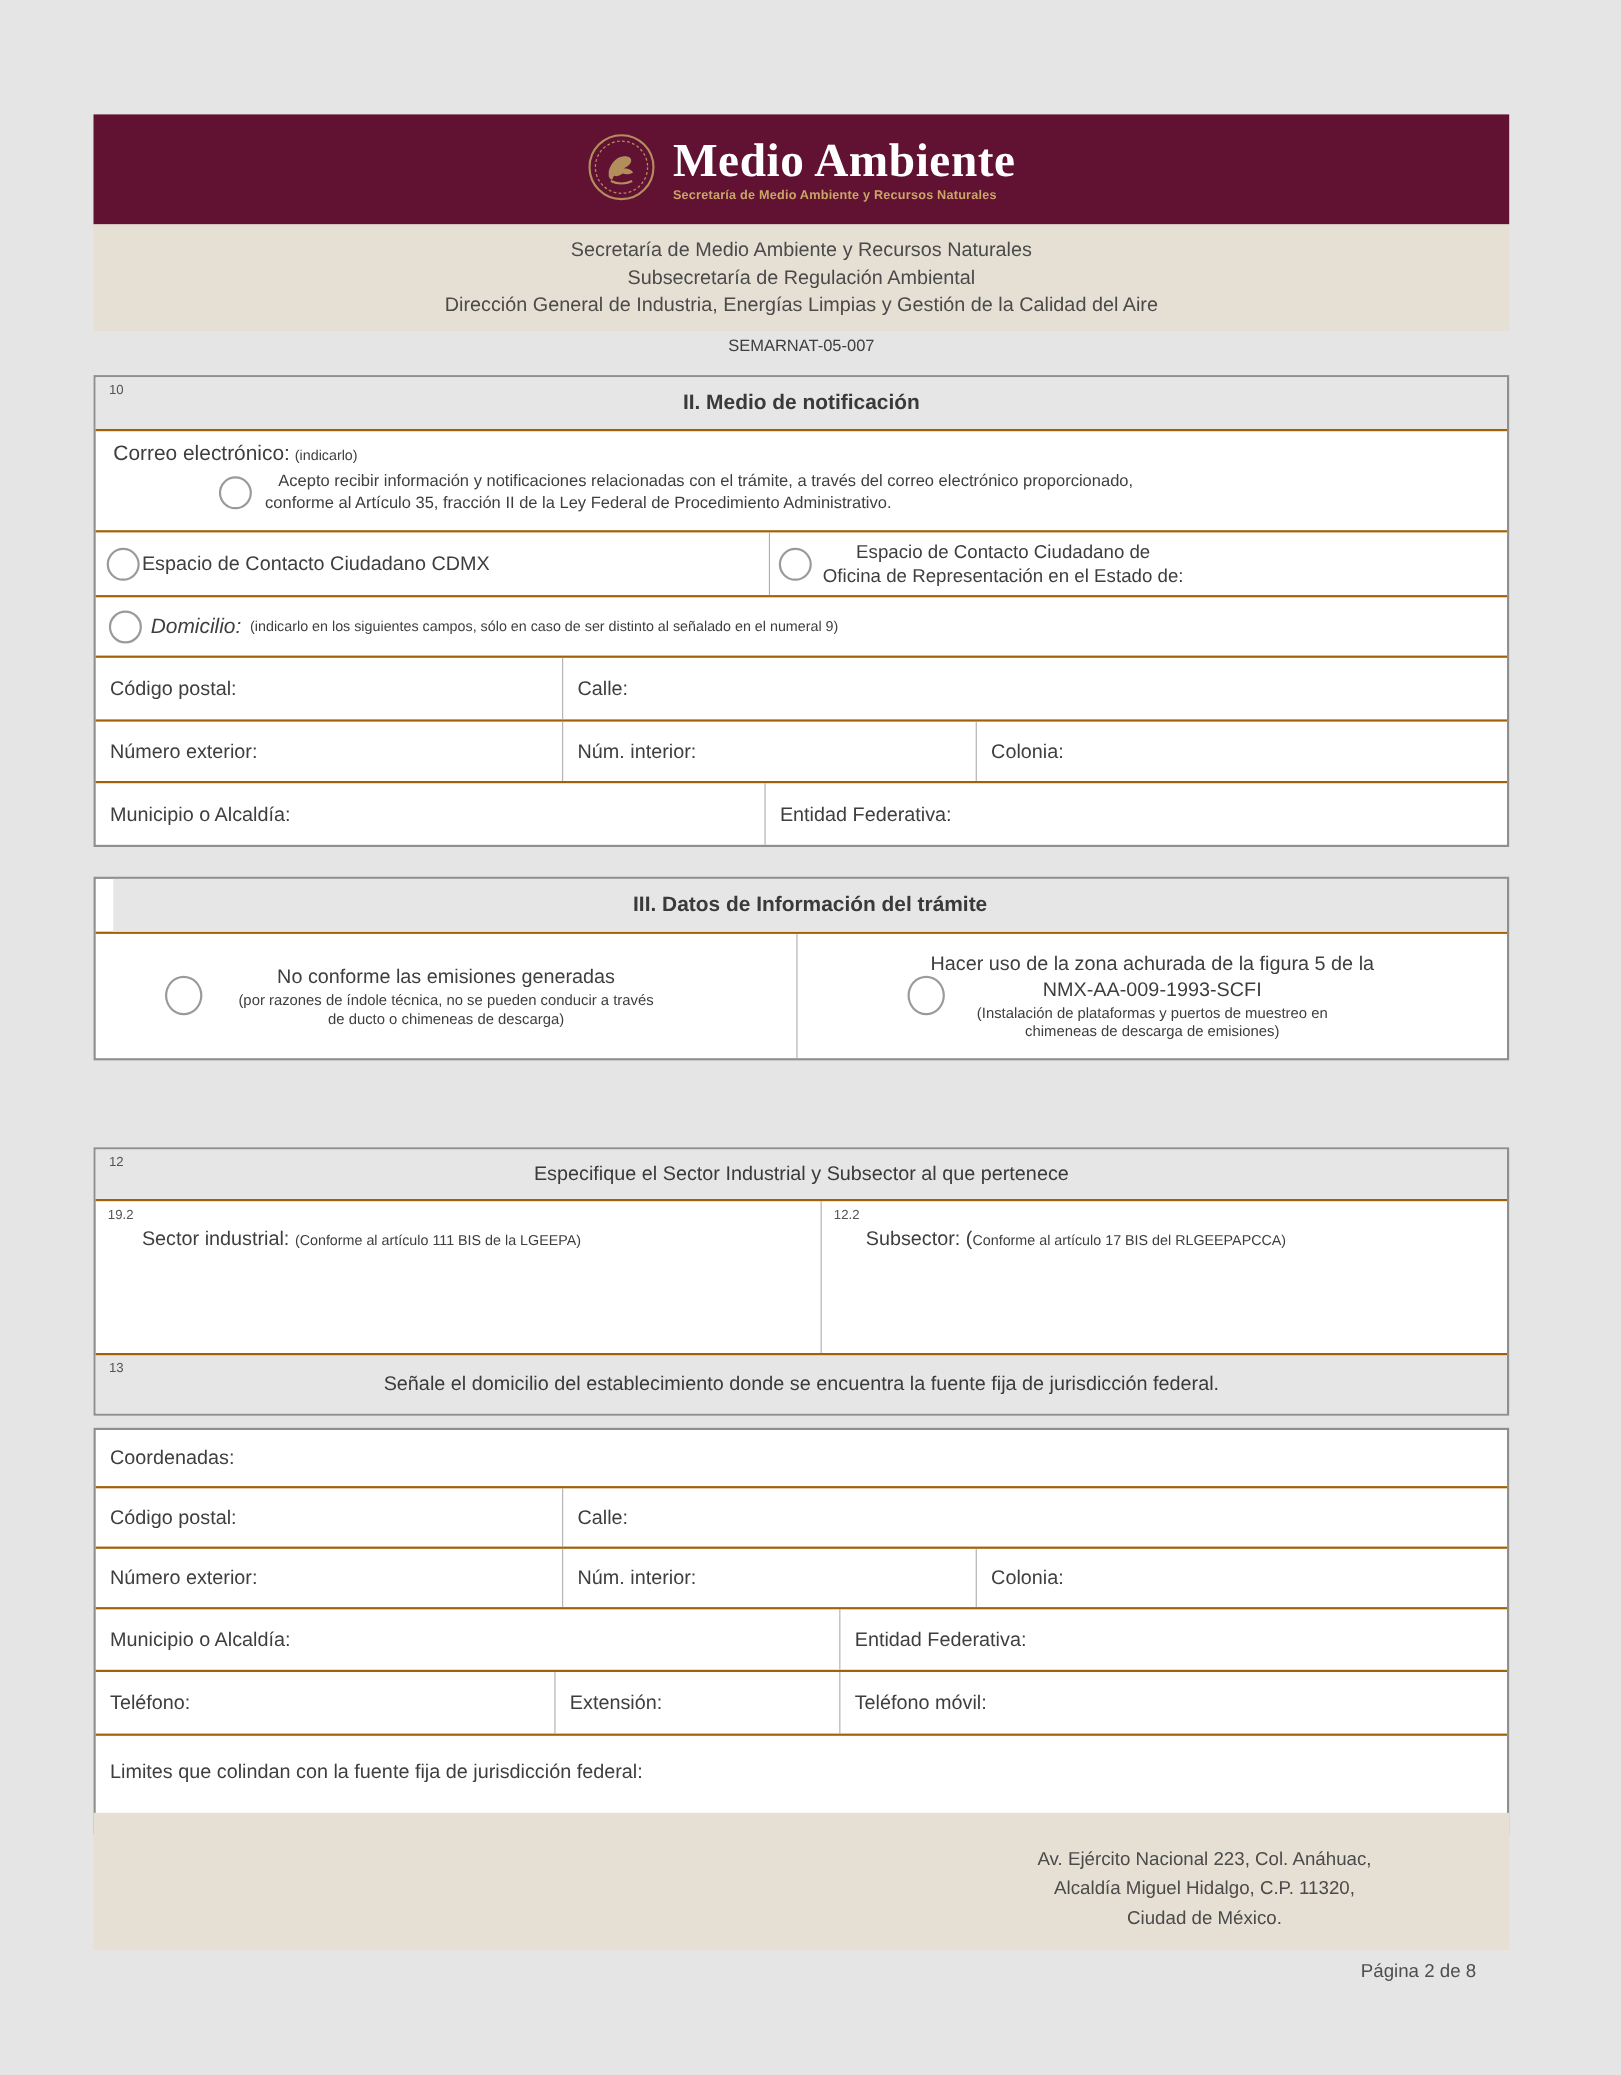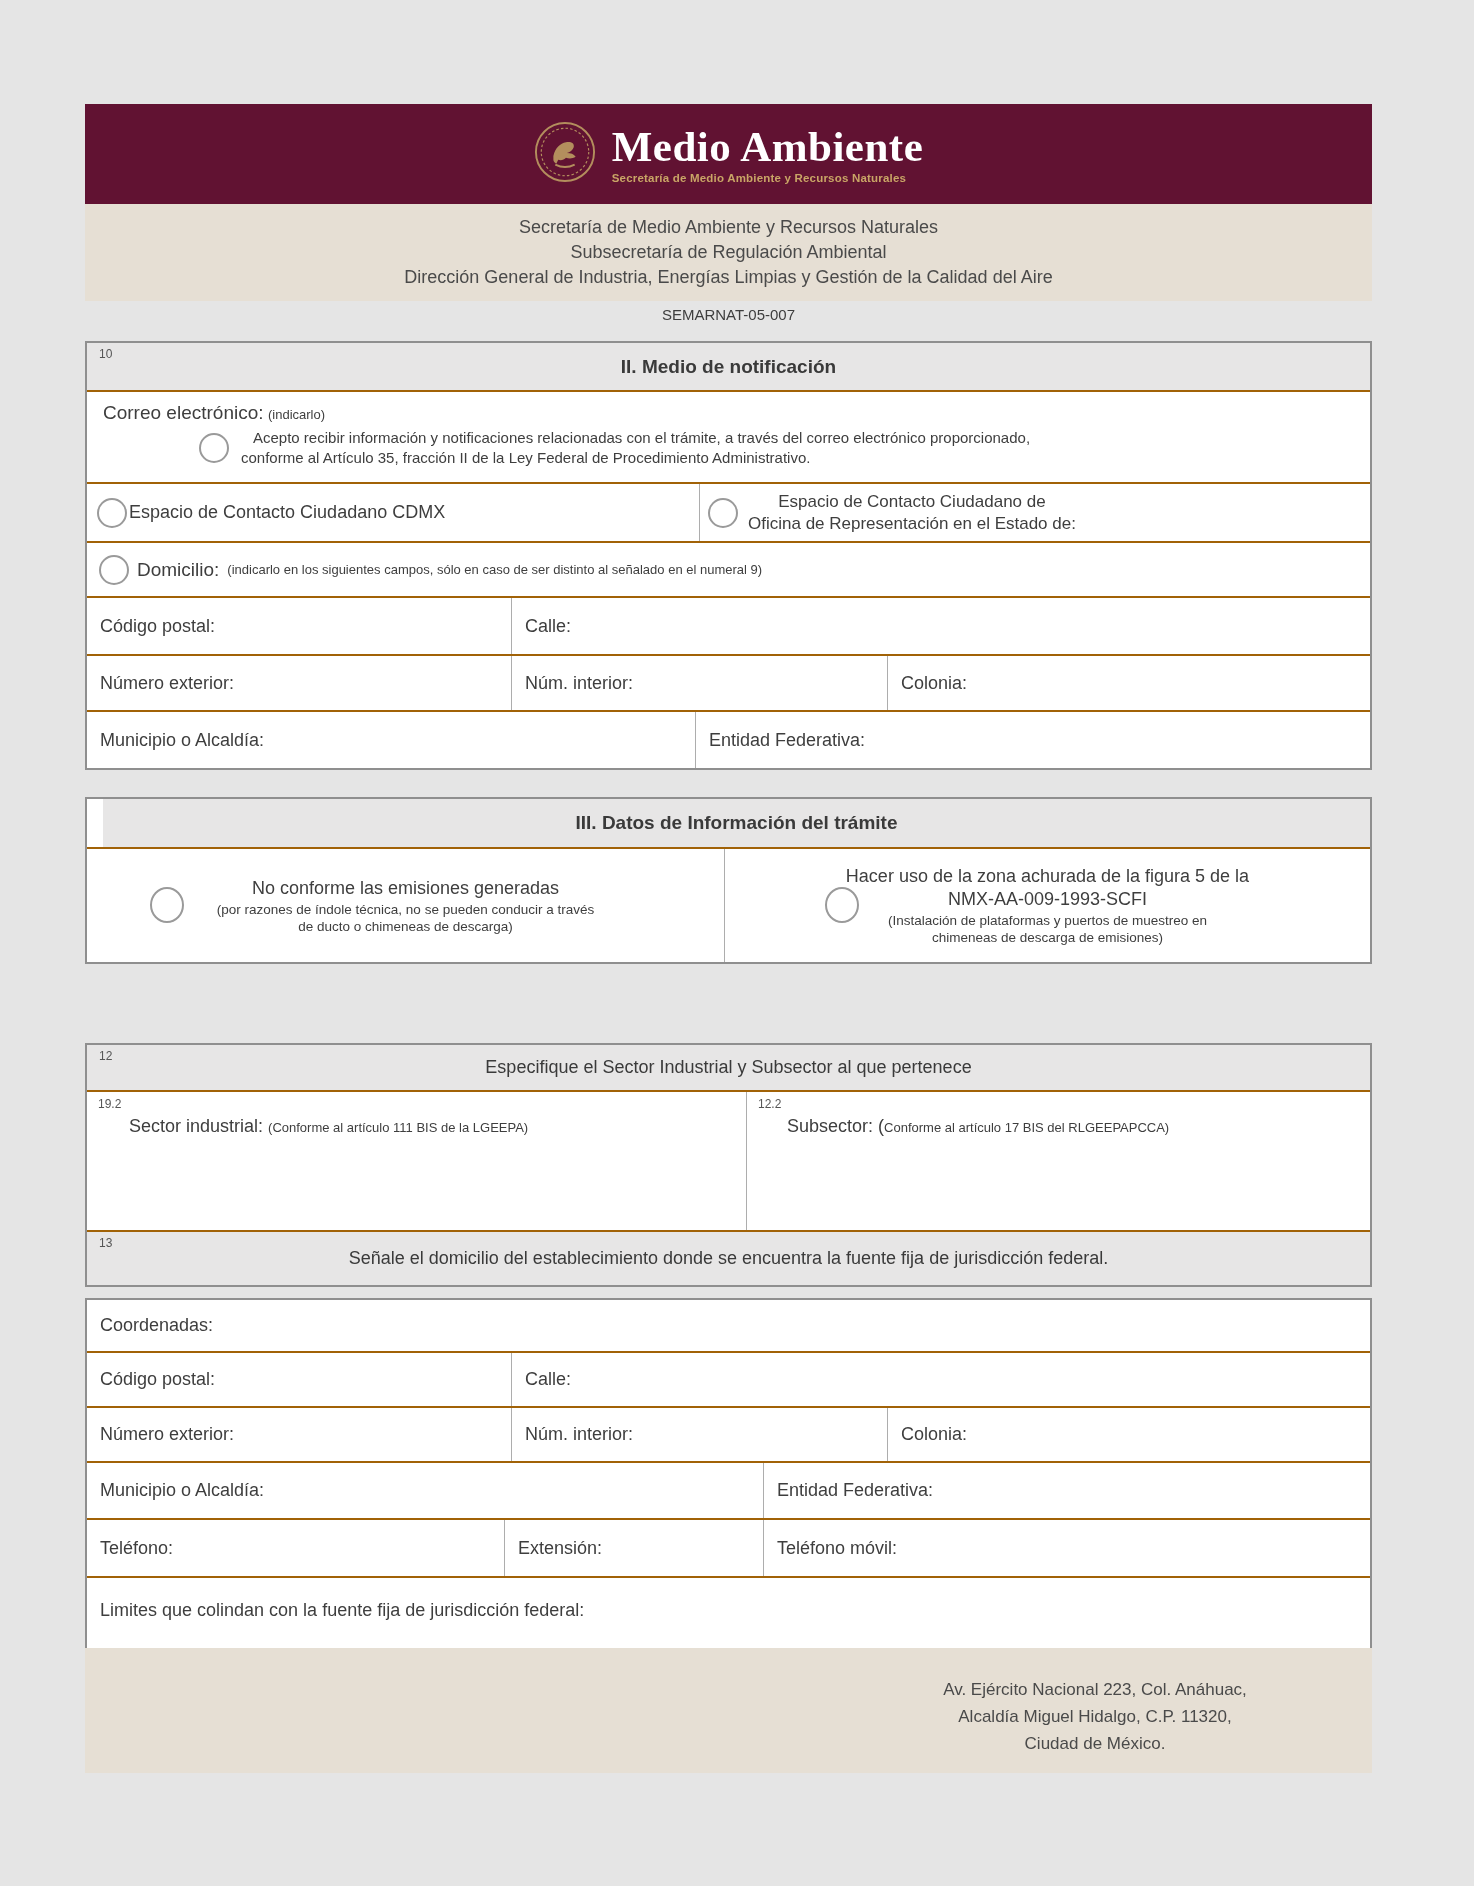--- a/index.html
+++ b/index.html
@@ -44,21 +44,21 @@
   .accept { display:flex; align-items:center; gap:12px; margin-left:96px; margin-top:4px; }
   .accept-text { font-size:15px; line-height:19.5px; }
   .accept-text .l1 { text-indent:12px; }
   .row57 { height:57px;text-align:center; }
   .row55 { height:55px; }
   .row56 { height:56px; }
   .row54 { height:54px; }
   .cdmx-left { flex:none; width:612px; gap:2px; padding-left:10px; }
   .cdmx-right { flex:1; gap:10px; padding-left:8px; font-size:17px; line-height:21.5px; align-items:center; display:flex; }
   .dom-row { display:flex; align-items:center; gap:8px; padding-left:12px; box-sizing:border-box; }
-  .dom-label { font-size:19px; }
+  .dom-label { font-size:19px;font-style:italic; }
 
   .w424 { flex:none; width:424px; }
   .w376 { flex:none; width:376px; }
   .w608 { flex:none; width:608px; }
   .w676 { flex:none; width:676px; }
   .w417 { flex:none; width:417px; }
   .w259 { flex:none; width:259px; }
   .grow { flex:1; }
 
   
@@ -260,14 +260,15 @@
   </div>
 
   <div class="blk footer">
     <div class="footer-addr">
       <div>Av. Ejército Nacional 223, Col. Anáhuac,</div>
       <div>Alcaldía Miguel Hidalgo, C.P. 11320,</div>
       <div>Ciudad de México.</div>
     </div>
   </div>
 
+  <div class="blk pagenum">Página 2 de 8</div>
 
 </div>
 
 </body></html>

